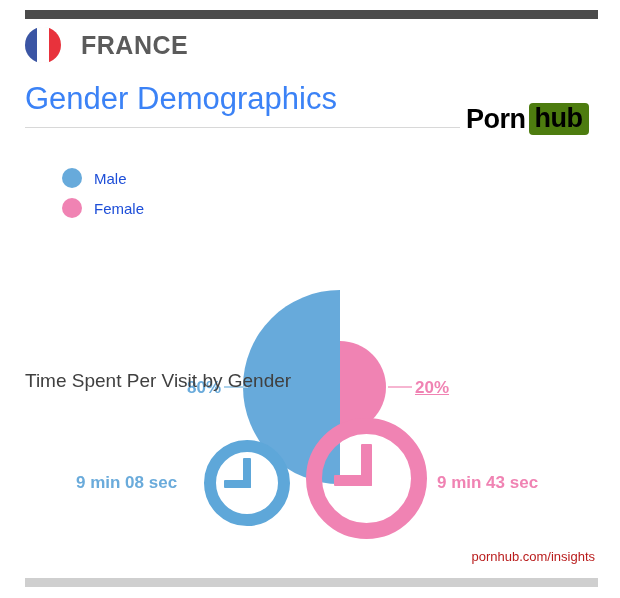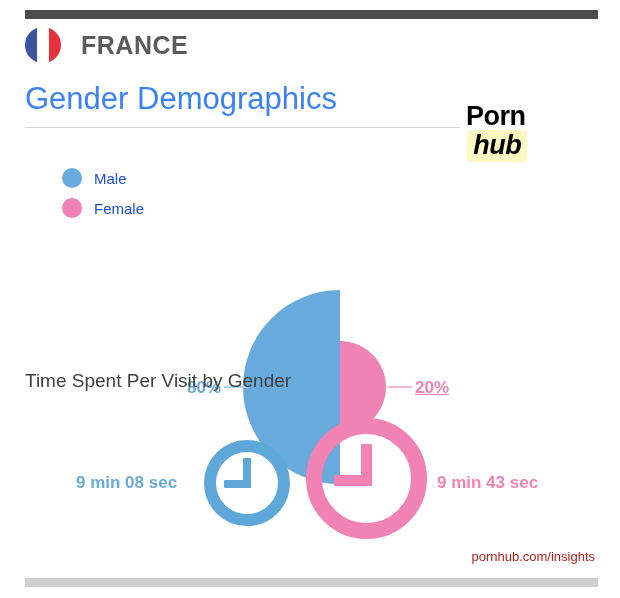--- a/index.html
+++ b/index.html
@@ -83,34 +83,32 @@
 
   
   .logo {
     position: absolute;
     left: 466px; top: 103px;
     display: flex;
     align-items: center;
     font-weight: bold;
     font-size: 27px;
     line-height: 1;
-    flex-direction: column;
   }
   .logo .porn {
     color: #000000;
     letter-spacing: -0.5px;
     padding-right: 3px;
   }
   .logo .hub {
     color: #000000;
-    background: #fef9c3;
+    background: #4d7c0f;
     border-radius: 4px;
     padding: 2px 6px 3px 6px;
     letter-spacing: -0.5px;
-    font-style: italic;
   }
 
   
   .legend {
     position: absolute;
     left: 62px; top: 163px;
   }
   .legend-item {
     display: flex;
     align-items: center;

